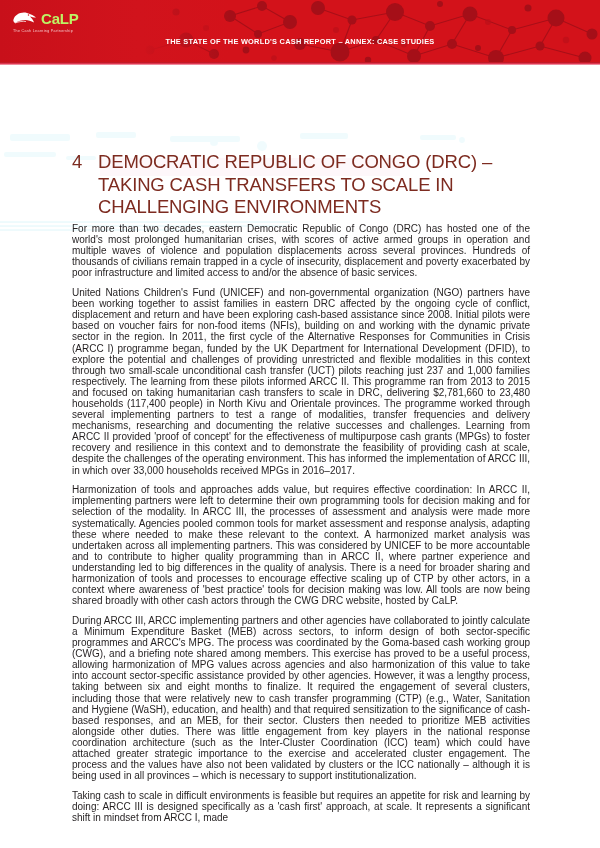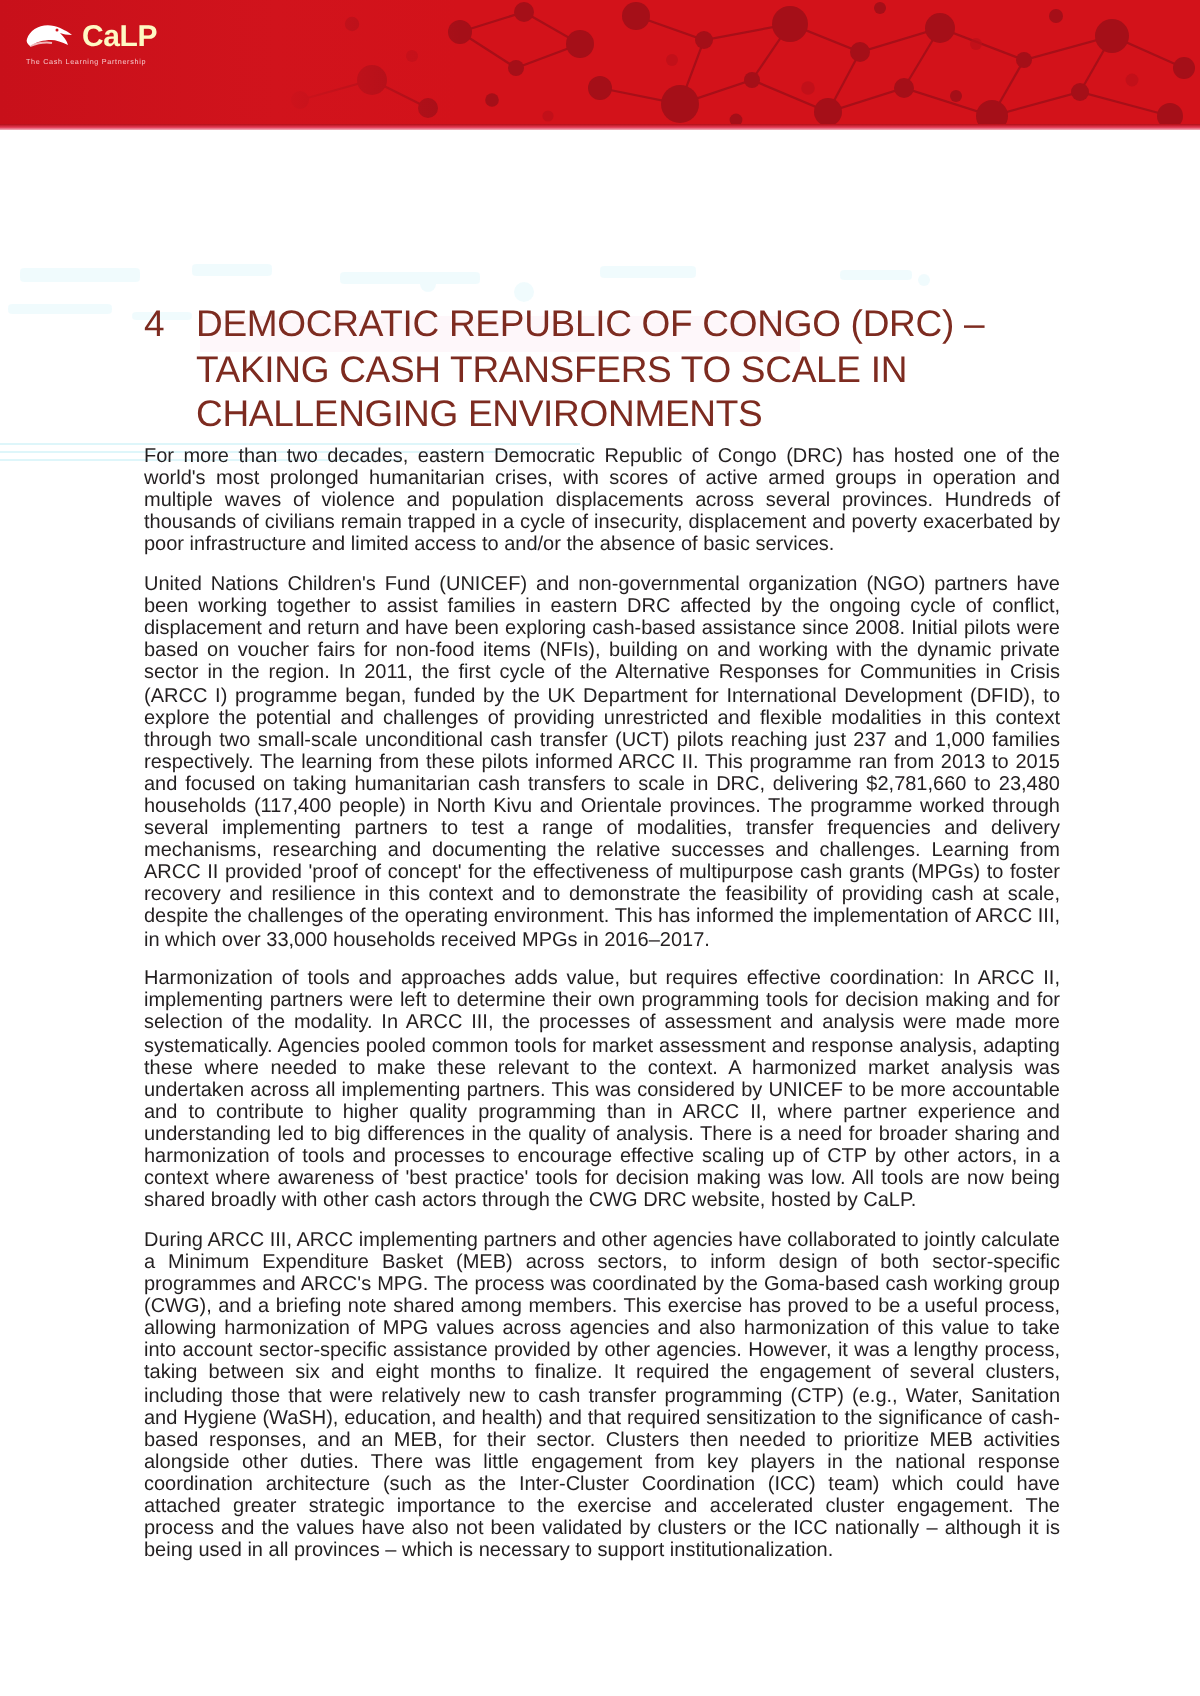--- a/index.html
+++ b/index.html
@@ -59,21 +59,21 @@
     display: flex;
     align-items: center;
     gap: 3px;
   }
   .logo-mark {
     width: 26px;
     height: 16px;
     display: block;
   }
   .logo-word {
-    color: #fef9c3;
+    color: #bef264;
     font-size: 15px;
     font-weight: bold;
     letter-spacing: -0.2px;
     line-height: 1;
   }
   .logo-tagline {
     color: #f6c9cc;
     font-size: 3.6px;
     letter-spacing: 0.35px;
     margin-top: 2.5px;
@@ -222,20 +222,21 @@
                  C40 17, 43 21, 44 25 C38 22, 32 20, 27 20
                  C20 20, 12 22, 6 26 C3 24, 2 21, 3 19 Z" fill="#ffffff"></path>
         <circle cx="33" cy="10" r="1.5" fill="#d3121a"></circle>
         <path d="M6 26 C14 23, 22 22, 28 23" stroke="#ffffff" stroke-width="2" fill="none" opacity="0.7"></path>
       </svg>
       <span class="logo-word">CaLP</span>
     </div>
     <div class="logo-tagline">The Cash Learning Partnership</div>
   </div>
 
+  <div class="header-title">THE STATE OF THE WORLD'S CASH REPORT – ANNEX: CASE STUDIES</div>
 
   <div class="header-bottom-rule"></div>
 </div>
 
 <div class="page">
 
   <svg class="artifact-layer" viewBox="0 0 600 120" preserveAspectRatio="none" aria-hidden="true">
     <g fill="#bfeef7" opacity="0.45">
       <rect x="10" y="4" width="60" height="7" rx="2"></rect>
       <rect x="96" y="2" width="40" height="6" rx="2"></rect>
@@ -261,15 +262,16 @@
   <div class="section-title">
     <span class="section-number">4</span>
     <span class="section-heading-text">DEMOCRATIC REPUBLIC OF CONGO (DRC) – TAKING CASH TRANSFERS TO SCALE IN CHALLENGING ENVIRONMENTS</span>
   </div>
 
   <div class="body-text">
     <p class="para">For more than two decades, eastern Democratic Republic of Congo (DRC) has hosted one of the world's most prolonged humanitarian crises, with scores of active armed groups in operation and multiple waves of violence and population displacements across several provinces. Hundreds of thousands of civilians remain trapped in a cycle of insecurity, displacement and poverty exacerbated by poor infrastructure and limited access to and/or the absence of basic services.</p>
     <p class="para">United Nations Children's Fund (UNICEF) and non-governmental organization (NGO) partners have been working together to assist families in eastern DRC affected by the ongoing cycle of conflict, displacement and return and have been exploring cash-based assistance since 2008. Initial pilots were based on voucher fairs for non-food items (NFIs), building on and working with the dynamic private sector in the region. In 2011, the first cycle of the Alternative Responses for Communities in Crisis (ARCC I) programme began, funded by the UK Department for International Development (DFID), to explore the potential and challenges of providing unrestricted and flexible modalities in this context through two small-scale unconditional cash transfer (UCT) pilots reaching just 237 and 1,000 families respectively. The learning from these pilots informed ARCC II. This programme ran from 2013 to 2015 and focused on taking humanitarian cash transfers to scale in DRC, delivering $2,781,660 to 23,480 households (117,400 people) in North Kivu and Orientale provinces. The programme worked through several implementing partners to test a range of modalities, transfer frequencies and delivery mechanisms, researching and documenting the relative successes and challenges. Learning from ARCC II provided 'proof of concept' for the effectiveness of multipurpose cash grants (MPGs) to foster recovery and resilience in this context and to demonstrate the feasibility of providing cash at scale, despite the challenges of the operating environment. This has informed the implementation of ARCC III, in which over 33,000 households received MPGs in 2016–2017.</p>
     <p class="para">Harmonization of tools and approaches adds value, but requires effective coordination: In ARCC II, implementing partners were left to determine their own programming tools for decision making and for selection of the modality. In ARCC III, the processes of assessment and analysis were made more systematically. Agencies pooled common tools for market assessment and response analysis, adapting these where needed to make these relevant to the context. A harmonized market analysis was undertaken across all implementing partners. This was considered by UNICEF to be more accountable and to contribute to higher quality programming than in ARCC II, where partner experience and understanding led to big differences in the quality of analysis. There is a need for broader sharing and harmonization of tools and processes to encourage effective scaling up of CTP by other actors, in a context where awareness of 'best practice' tools for decision making was low. All tools are now being shared broadly with other cash actors through the CWG DRC website, hosted by CaLP.</p>
     <p class="para">During ARCC III, ARCC implementing partners and other agencies have collaborated to jointly calculate a Minimum Expenditure Basket (MEB) across sectors, to inform design of both sector-specific programmes and ARCC's MPG. The process was coordinated by the Goma-based cash working group (CWG), and a briefing note shared among members. This exercise has proved to be a useful process, allowing harmonization of MPG values across agencies and also harmonization of this value to take into account sector-specific assistance provided by other agencies. However, it was a lengthy process, taking between six and eight months to finalize. It required the engagement of several clusters, including those that were relatively new to cash transfer programming (CTP) (e.g., Water, Sanitation and Hygiene (WaSH), education, and health) and that required sensitization to the significance of cash-based responses, and an MEB, for their sector. Clusters then needed to prioritize MEB activities alongside other duties. There was little engagement from key players in the national response coordination architecture (such as the Inter-Cluster Coordination (ICC) team) which could have attached greater strategic importance to the exercise and accelerated cluster engagement. The process and the values have also not been validated by clusters or the ICC nationally – although it is being used in all provinces – which is necessary to support institutionalization.</p>
+    <p class="para">Taking cash to scale in difficult environments is feasible but requires an appetite for risk and learning by doing: ARCC III is designed specifically as a 'cash first' approach, at scale. It represents a significant shift in mindset from ARCC I, made</p>
   </div>
 
 </div>
 
 </body></html>

